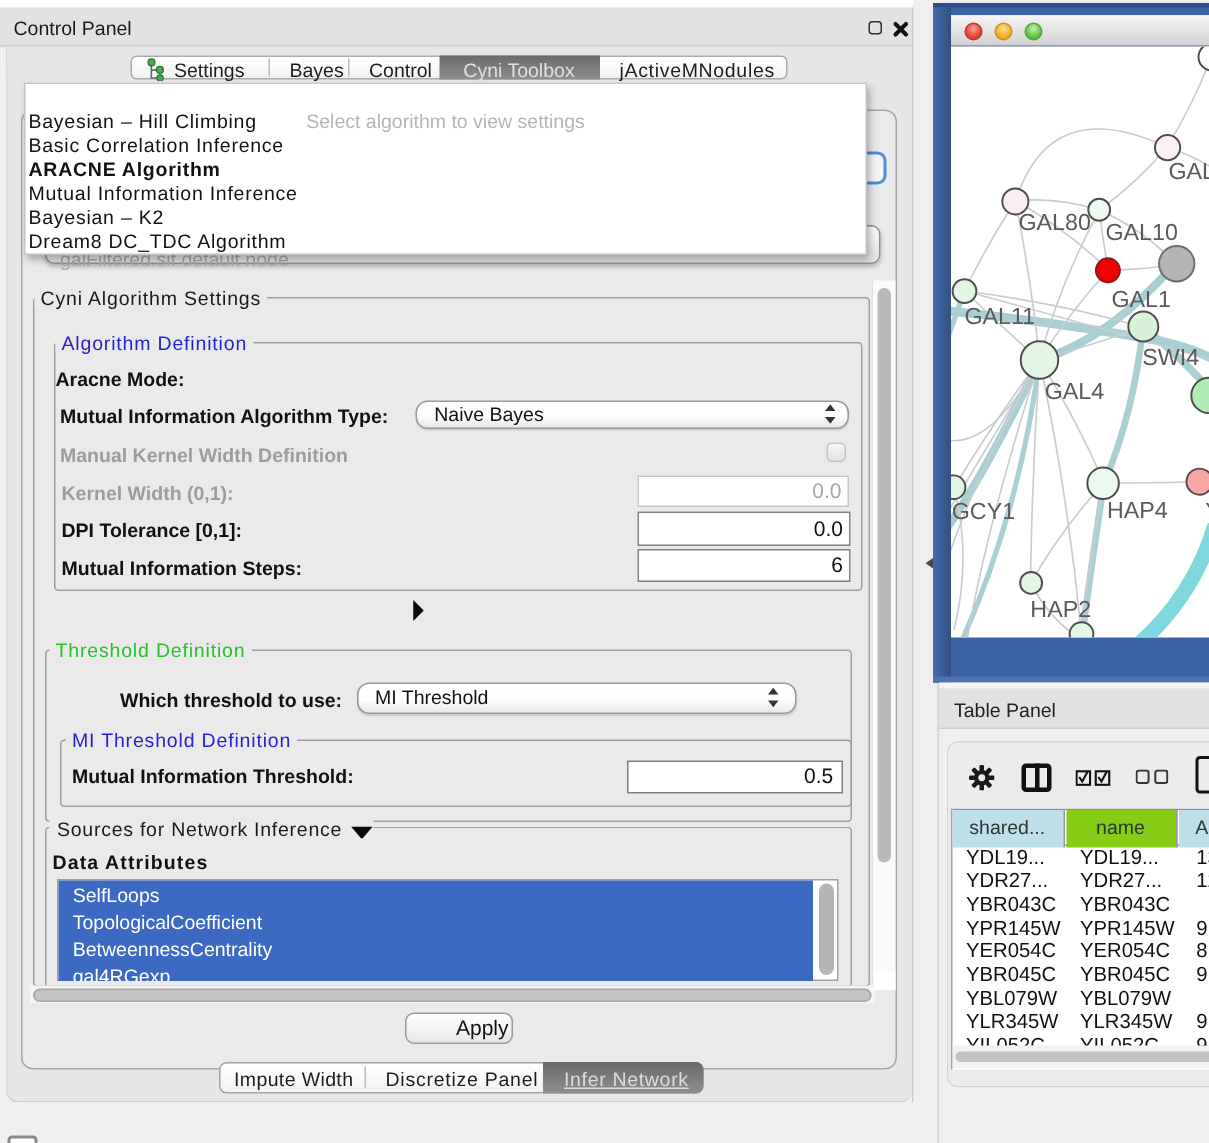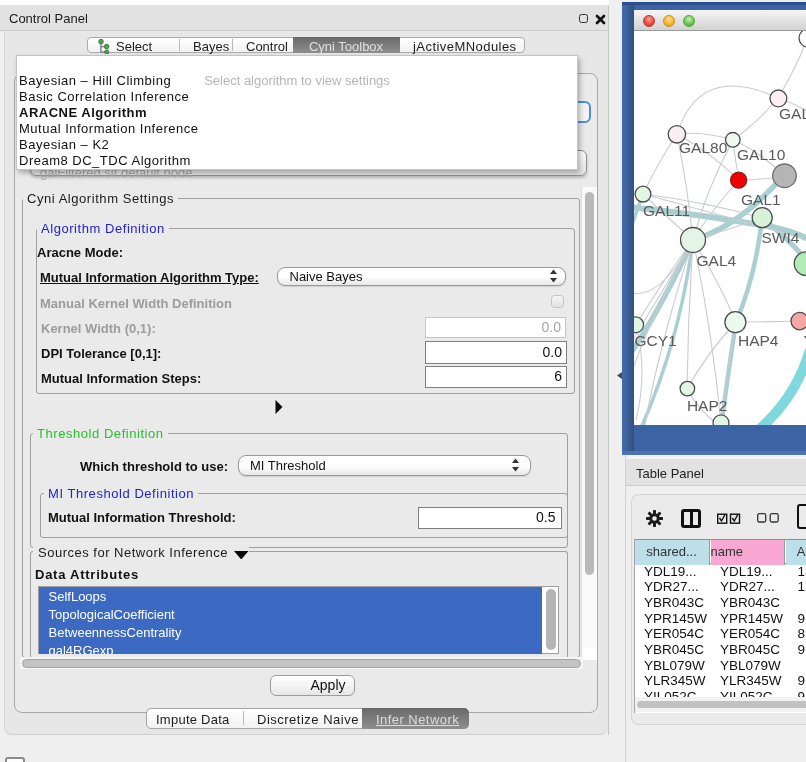--- a/index.html
+++ b/index.html
@@ -37,21 +37,21 @@
   <div class="abs" style="left:178.5px;top:38.5px;width:1px;height:12px;background:#b9b9b9;"></div>
   <div class="abs" style="left:232px;top:38.5px;width:1px;height:12px;background:#b9b9b9;"></div>
   <div class="abs" style="left:292.5px;top:36.5px;width:107.5px;height:16px;background:linear-gradient(#696969,#8f8f8f);"></div>
 
   <svg class="abs" style="left:97px;top:38px;" width="14" height="16" viewBox="0 0 14 16">
     <path d="M3.9 4 L3.9 14 L8 14 M3.9 8.7 L7.5 8.7" stroke="#5c6a78" stroke-width="1.1" fill="none"></path>
     <circle cx="4" cy="3.6" r="2.3" fill="#4aa850" stroke="#2c6e31" stroke-width="0.8"></circle>
     <circle cx="9.6" cy="8.6" r="2.3" fill="#4aa850" stroke="#2c6e31" stroke-width="0.8"></circle>
     <circle cx="9.7" cy="14" r="2.1" fill="#4aa850" stroke="#2c6e31" stroke-width="0.8"></circle>
   </svg>
-  <div class="abs" style="left:116px;top:38.5px;font-size:13px;color:#1d1d1d;">Select</div>
+  <div class="abs" style="left:116px;top:38.5px;font-size:13px;color:#1d1d1d;">Settings</div>
   <div class="abs" style="left:193px;top:38.5px;font-size:13px;color:#1d1d1d;">Bayes</div>
   <div class="abs" style="left:246px;top:38.5px;font-size:13px;color:#1d1d1d;">Control</div>
   <div class="abs" style="left:346px;top:38.5px;transform:translateX(-50%);font-size:13px;color:#e0e0e0;">Cyni Toolbox</div>
   <div class="abs" style="left:413px;top:38.5px;font-size:13px;color:#1d1d1d;letter-spacing:0.45px;">jActiveMNodules</div>
 
   <div class="abs" style="left:14px;top:73px;width:584px;height:640px;background:#eaeaea;border:1px solid #a8a8a8;border-radius:8px;"></div>
 
   <div class="abs" style="left:545px;top:101px;width:46px;height:22px;border:2.5px solid #4f8edc;border-radius:6px;background:#f4f4f4;"></div>
   <div class="abs" style="left:30px;top:150px;width:557px;height:26px;border:1px solid #909090;border-radius:6px;background:linear-gradient(#fcfcfc,#e2e2e2);box-shadow:0 2px 3px rgba(0,0,0,0.22);">
     <div class="abs" style="left:9px;top:14px;font-size:13px;color:#a8a8a8;">galFiltered.sif default node</div>
@@ -62,21 +62,21 @@
   <div class="abs" style="left:583px;top:648px;width:14px;height:12px;background:#ffffff;"></div>
 
   <div class="groupbox" style="left:22px;top:198px;width:558px;height:460px;"></div>
   <div class="grouplabel" style="left:23px;top:192px;">Cyni Algorithm Settings</div>
 
   <div class="groupbox" style="left:36px;top:228px;width:539px;height:166px;"></div>
   <div class="grouplabel" style="left:37px;top:222px;color:#2323cf;">Algorithm Definition</div>
 
   <div class="lbl" style="left:37px;top:245px;">Aracne Mode:</div>
 
-  <div class="lbl" style="left:40px;top:270px;text-decoration:underline;">Mutual Information Algorithm Type:</div>
+  <div class="lbl" style="left:40px;top:270px;">Mutual Information Algorithm Type:</div>
   <div class="combo" style="left:277px;top:266.5px;width:288.5px;height:19px;">
     <div class="ct">Naive Bayes</div>
     <svg class="stepper" viewBox="0 0 9 14">
         <path d="M4.5 0.5 L8 5 L1 5 Z" fill="#333"></path>
         <path d="M4.5 13.5 L8 9 L1 9 Z" fill="#333"></path>
       </svg>
   </div>
 
   <div class="lbl" style="left:40px;top:296px;color:#9c9c9c;">Manual Kernel Width Definition</div>
   <div class="abs" style="left:551px;top:295px;width:13px;height:13px;border:1px solid #c3c3c3;border-radius:3.5px;background:linear-gradient(#f5f5f5,#e3e3e3);"></div>
@@ -122,27 +122,27 @@
 
   <div class="abs" style="left:38px;top:586px;width:521px;height:68px;border:1px solid #9f9f9f;background:#fff;"></div>
   <div class="abs" style="left:38.5px;top:586.5px;width:503px;height:67px;background:#3c69c2;overflow:hidden;">
     <div style="padding:1px 0 0 10px;font-size:13px;line-height:18px;color:#fff;">SelfLoops<br>TopologicalCoefficient<br>BetweennessCentrality<br>gal4RGexp</div>
   </div>
   <div class="abs" style="left:546px;top:588.5px;width:10px;height:61px;background:#b5b5b5;border-radius:5px;"></div>
 
   <div class="abs" style="left:20px;top:657px;width:563px;height:12px;background:#f5f5f5;"></div>
   <div class="abs" style="left:22px;top:658.5px;width:559px;height:9px;background:#c3c3c3;border:1px solid #a5a5a5;border-radius:5px;"></div>
 
-  <div class="abs" style="left:270px;top:675px;width:85px;height:20.5px;border:1px solid #9b9b9b;border-radius:6px;background:linear-gradient(#ffffff,#f3f3f3 50%,#e6e6e6);text-align:center;font-size:14px;color:#111;line-height:19px;padding-left:31px;">Apply</div>
+  <div class="abs" style="left:270px;top:675px;width:72px;height:20.5px;border:1px solid #9b9b9b;border-radius:6px;background:linear-gradient(#ffffff,#f3f3f3 50%,#e6e6e6);text-align:center;font-size:14px;color:#111;line-height:19px;padding-left:31px;">Apply</div>
 
   <div class="abs" style="left:146px;top:708px;width:323px;height:20.5px;border:1px solid #a5a5a5;border-radius:5px;background:linear-gradient(#ffffff,#f2f2f2);"></div>
   <div class="abs" style="left:243px;top:711px;width:1px;height:14px;background:#b9b9b9;"></div>
   <div class="abs" style="left:362px;top:708px;width:107px;height:20.5px;background:linear-gradient(#696969,#8f8f8f);border-radius:0 5px 5px 0;"></div>
-  <div class="abs" style="left:156px;top:711.5px;font-size:13px;color:#1d1d1d;letter-spacing:0.25px;">Impute Data</div>
-  <div class="abs" style="left:257px;top:711.5px;font-size:13px;color:#1d1d1d;letter-spacing:0.5px;">Discretize Naive</div>
+  <div class="abs" style="left:156px;top:711.5px;font-size:13px;color:#1d1d1d;letter-spacing:0.25px;">Impute Width</div>
+  <div class="abs" style="left:257px;top:711.5px;font-size:13px;color:#1d1d1d;letter-spacing:0.5px;">Discretize Panel</div>
   <div class="abs" style="left:376px;top:711.5px;font-size:13px;color:#dddddd;letter-spacing:0.45px;text-decoration:underline;">Infer Network</div>
 
   <div class="abs" style="left:5px;top:757px;width:20px;height:10px;border:2px solid #8a8a8a;border-radius:3px;background:#fdfdfd;"></div>
 
   <div class="abs" style="left:16px;top:55px;width:562px;height:115px;background:#ffffff;border:1px solid #c4c4c4;box-shadow:2px 3px 5px rgba(0,0,0,0.28);">
     <div style="text-align:center;font-size:13px;color:#b5b5b5;padding-top:17px;height:17px;">Select algorithm to view settings</div>
     <div style="font-size:13px;color:#111;line-height:16px;padding-left:2px;letter-spacing:0.5px;">
       Bayesian – Hill Climbing<br>
       Basic Correlation Inference<br>
       <span class="b">ARACNE Algorithm</span><br>
@@ -286,21 +286,21 @@
 <svg class="abs" style="left:756.5px;top:513px;" width="22" height="10" viewBox="0 0 22 10">
   <rect x="0.7" y="0.7" width="8" height="8.3" rx="1.5" fill="none" stroke="#333" stroke-width="1.3"></rect>
   <rect x="13.2" y="0.7" width="8" height="8.3" rx="1.5" fill="none" stroke="#333" stroke-width="1.3"></rect>
 </svg>
 <div class="abs" style="left:797px;top:504px;width:14px;height:25px;border:2.5px solid #111;border-radius:3px;background:#ebebeb;"></div>
 
 <div class="abs" style="left:633.5px;top:538.5px;width:172.5px;height:174px;background:#ffffff;border-left:1px solid #a5a5a5;overflow:hidden;">
 
   <div class="abs" style="left:0;top:0;width:173px;height:25px;border-top:1px solid #8f8f8f;border-bottom:1px solid #8f8f8f;text-decoration:underline;">
     <div class="abs" style="left:0;top:0;width:75px;height:25px;background:#bcdfe9;border-right:1px solid #9a9a9a;text-align:center;font-size:13px;color:#333;line-height:23px;">shared...</div>
-    <div class="abs" style="left:76px;top:0;width:74px;height:25px;background:#f9a8d4;border-right:1px solid #9a9a9a;font-size:13px;color:#333;line-height:23px;">name</div>
+    <div class="abs" style="left:76px;top:0;width:74px;height:25px;background:#84cc16;border-right:1px solid #9a9a9a;text-align:center;font-size:13px;color:#333;line-height:23px;">name</div>
     <div class="abs" style="left:151px;top:0;width:22px;height:25px;background:#bcdfe9;font-size:13px;color:#333;line-height:23px;text-align:right;padding-right:2px;">A</div>
   </div>
 
   <div class="abs" style="left:0;top:25px;width:173px;font-size:13.5px;color:#111;line-height:15.7px;">
     <div style="position:relative;height:15.7px;">
         <span style="position:absolute;left:9.5px;">YDL19...</span>
         <span style="position:absolute;left:85.5px;">YDL19...</span>
         <span style="position:absolute;left:163px;">13</span>
       </div>
     <div style="position:relative;height:15.7px;">

